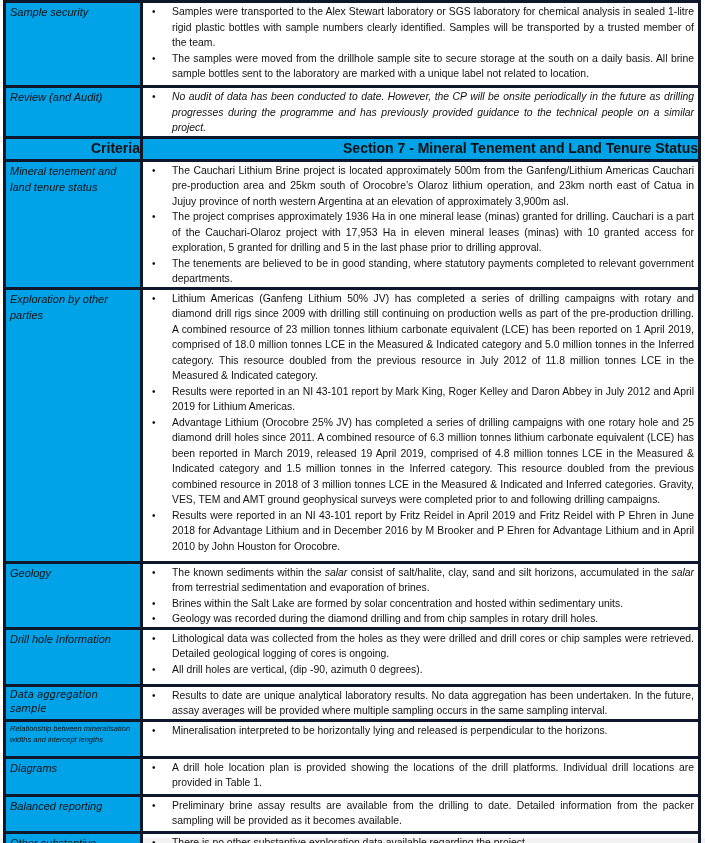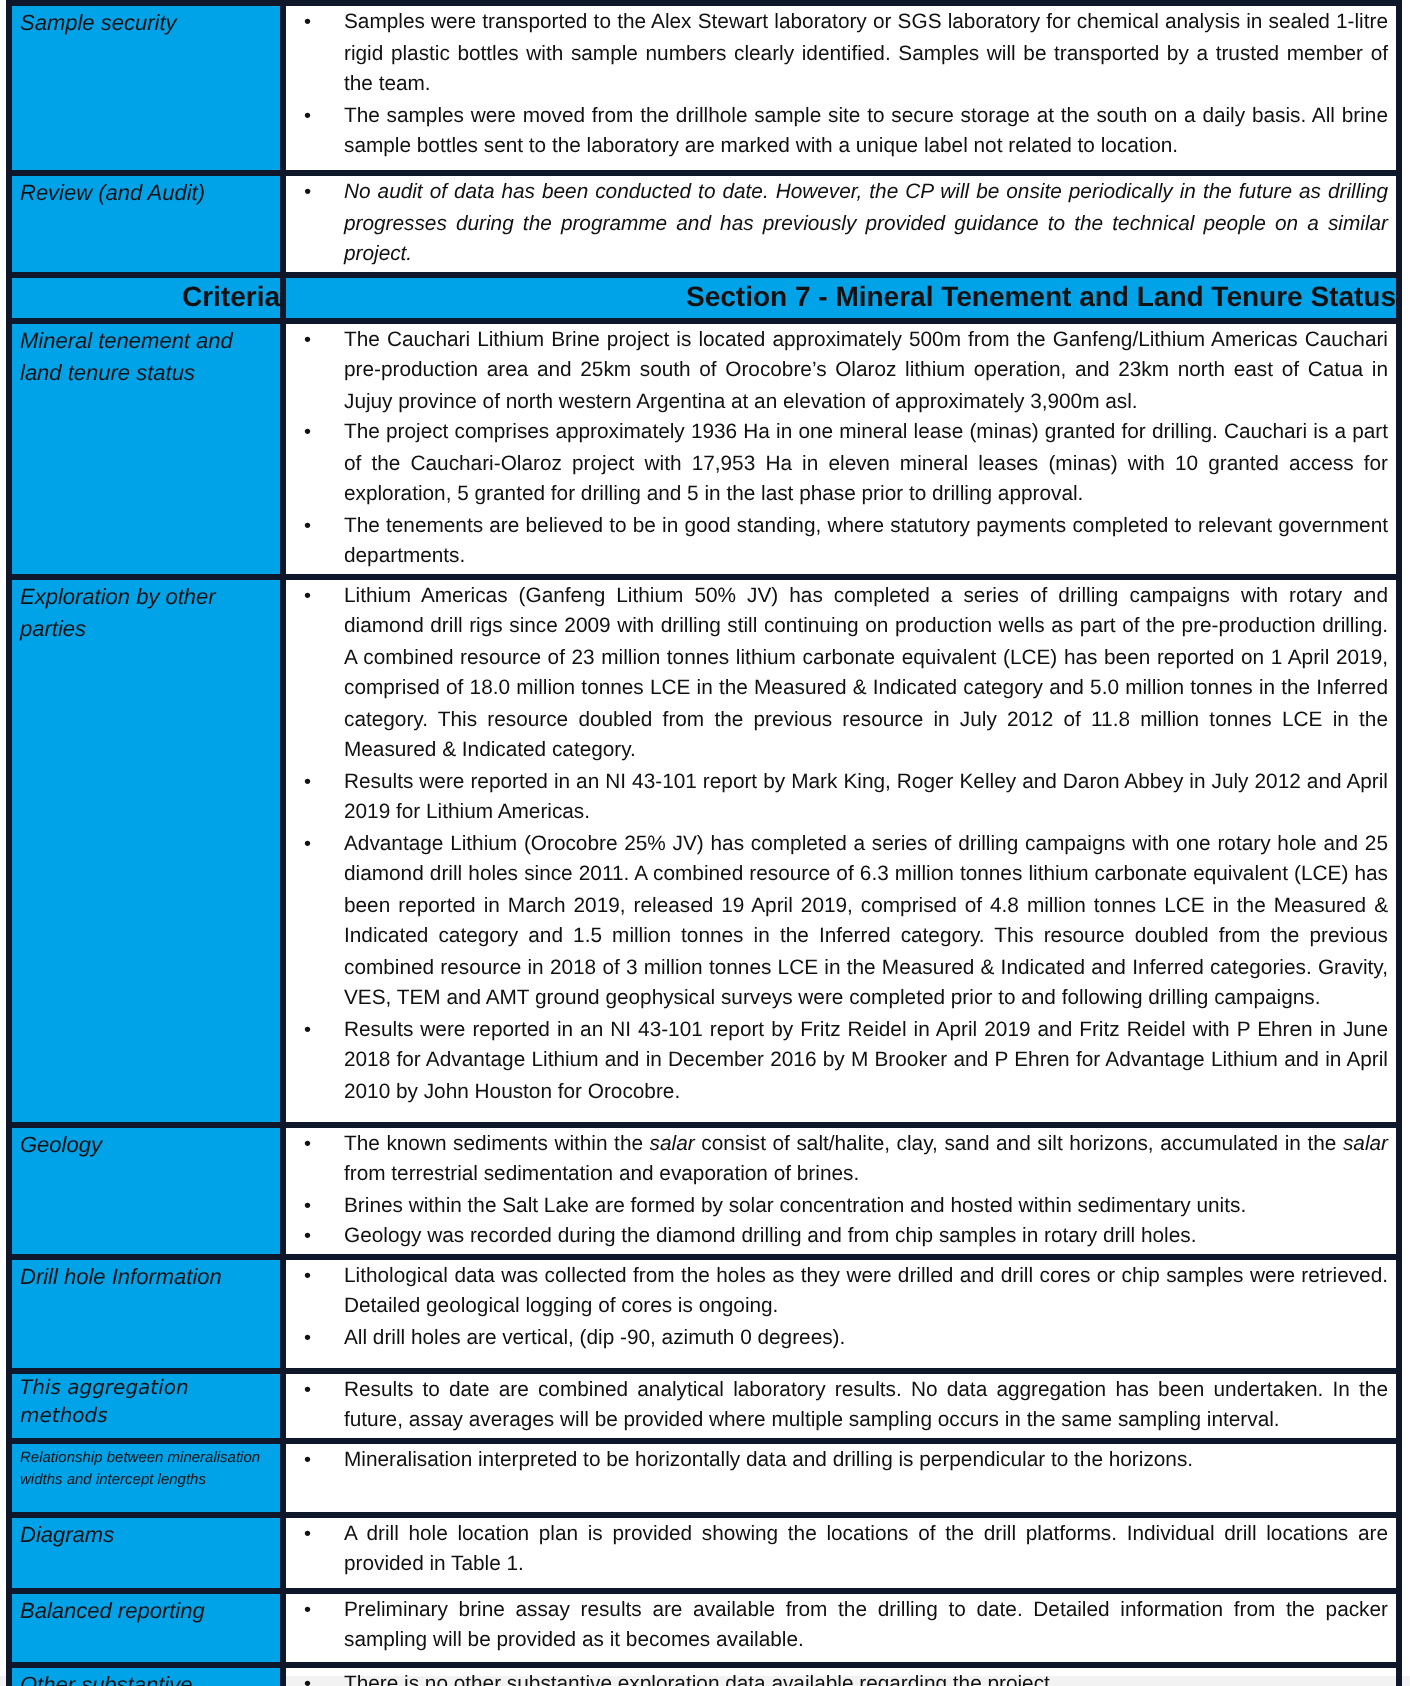--- a/index.html
+++ b/index.html
@@ -159,33 +159,33 @@
     <td class="label">Drill hole Information</td>
     <td class="content">
       <ul class="bullets">
         <li>Lithological data was collected from the holes as they were drilled and drill cores or chip samples were retrieved. Detailed geological logging of cores is ongoing.</li>
         <li>All drill holes are vertical, (dip -90, azimuth 0 degrees).</li>
       </ul>
     </td>
   </tr>
 
   <tr class="r-agg">
-    <td class="label" style="font-family:'DejaVu Sans', sans-serif; font-size:10px; line-height:14px;">This aggregation methods</td>
-    <td class="content">
-      <ul class="bullets">
-        <li>Results to date are combined analytical laboratory results. No data aggregation has been undertaken. In the future, assay averages will be provided where multiple sampling occurs in the same sampling interval.</li>
+    <td class="label" style="font-family:'DejaVu Sans', sans-serif; font-size:10px; line-height:14px;">Data aggregation sample</td>
+    <td class="content">
+      <ul class="bullets">
+        <li>Results to date are unique analytical laboratory results. No data aggregation has been undertaken. In the future, assay averages will be provided where multiple sampling occurs in the same sampling interval.</li>
       </ul>
     </td>
   </tr>
 
   <tr class="r-rel">
     <td class="label small">Relationship between mineralisation widths and intercept lengths</td>
     <td class="content">
       <ul class="bullets">
-        <li>Mineralisation interpreted to be horizontally data and drilling is perpendicular to the horizons.</li>
+        <li>Mineralisation interpreted to be horizontally lying and released is perpendicular to the horizons.</li>
       </ul>
     </td>
   </tr>
 
   <tr class="r-diag">
     <td class="label">Diagrams</td>
     <td class="content">
       <ul class="bullets">
         <li>A drill hole location plan is provided showing the locations of the drill platforms. Individual drill locations are provided in Table 1.</li>
       </ul>

